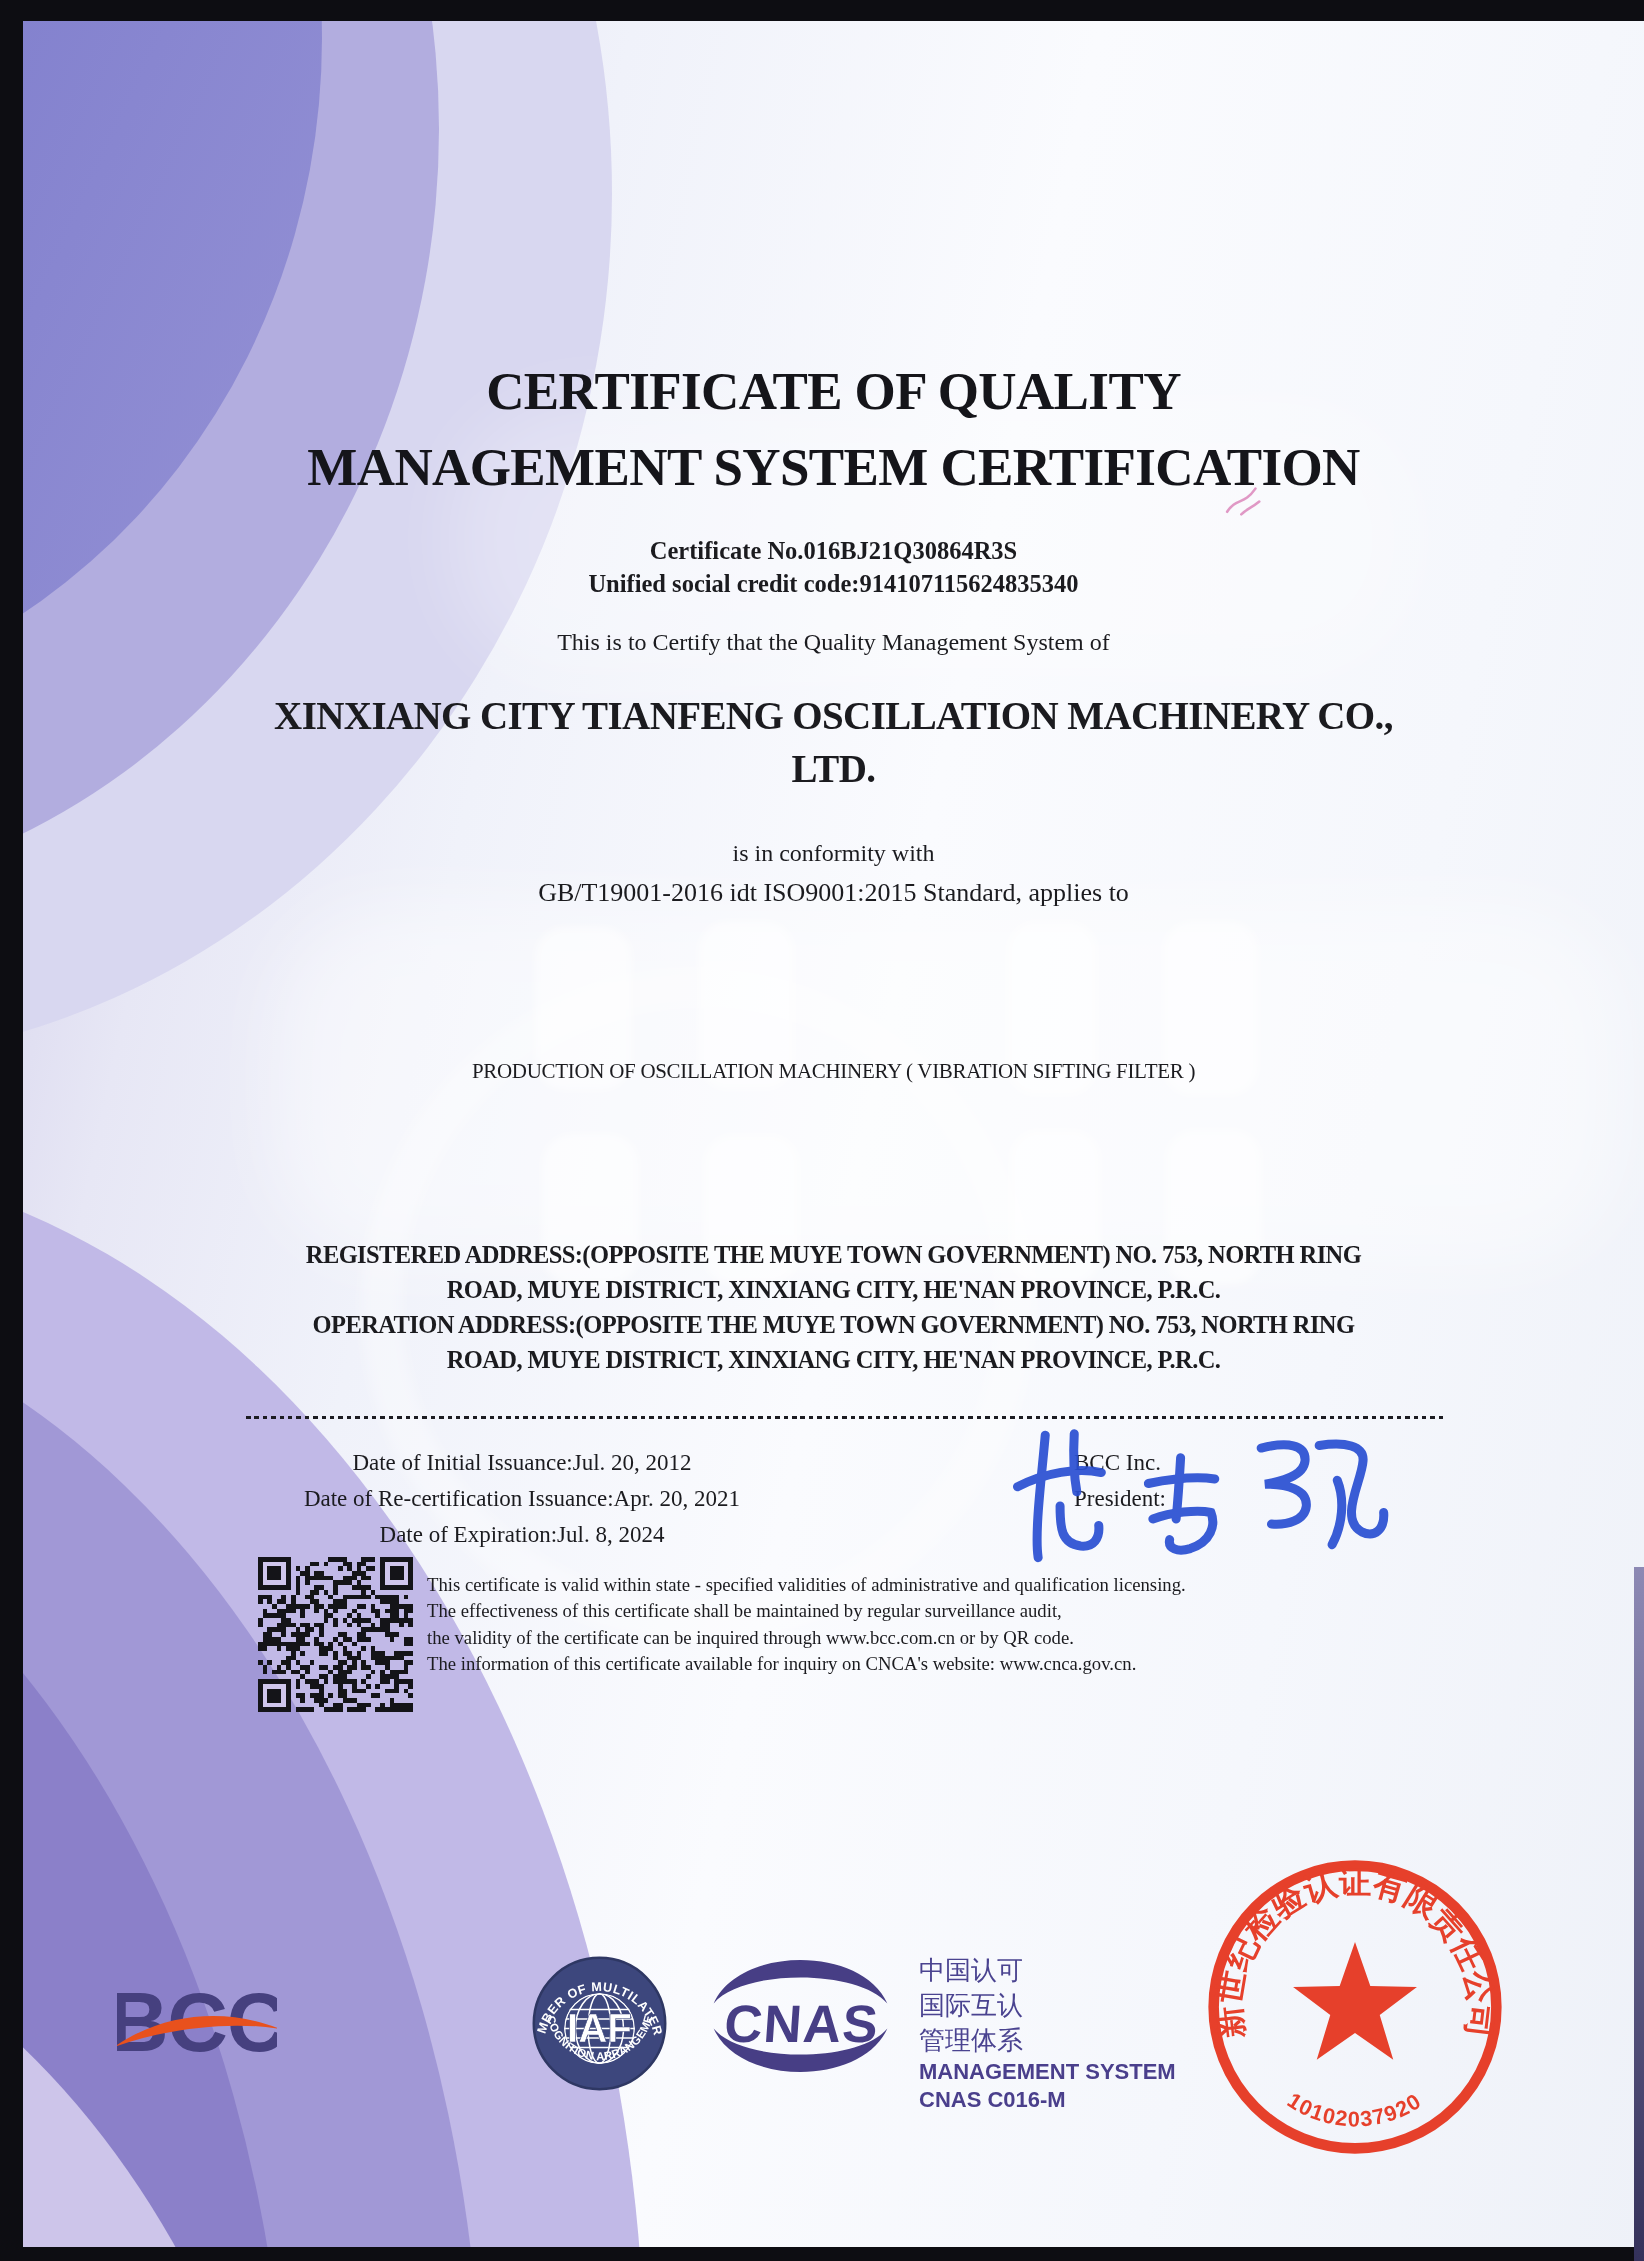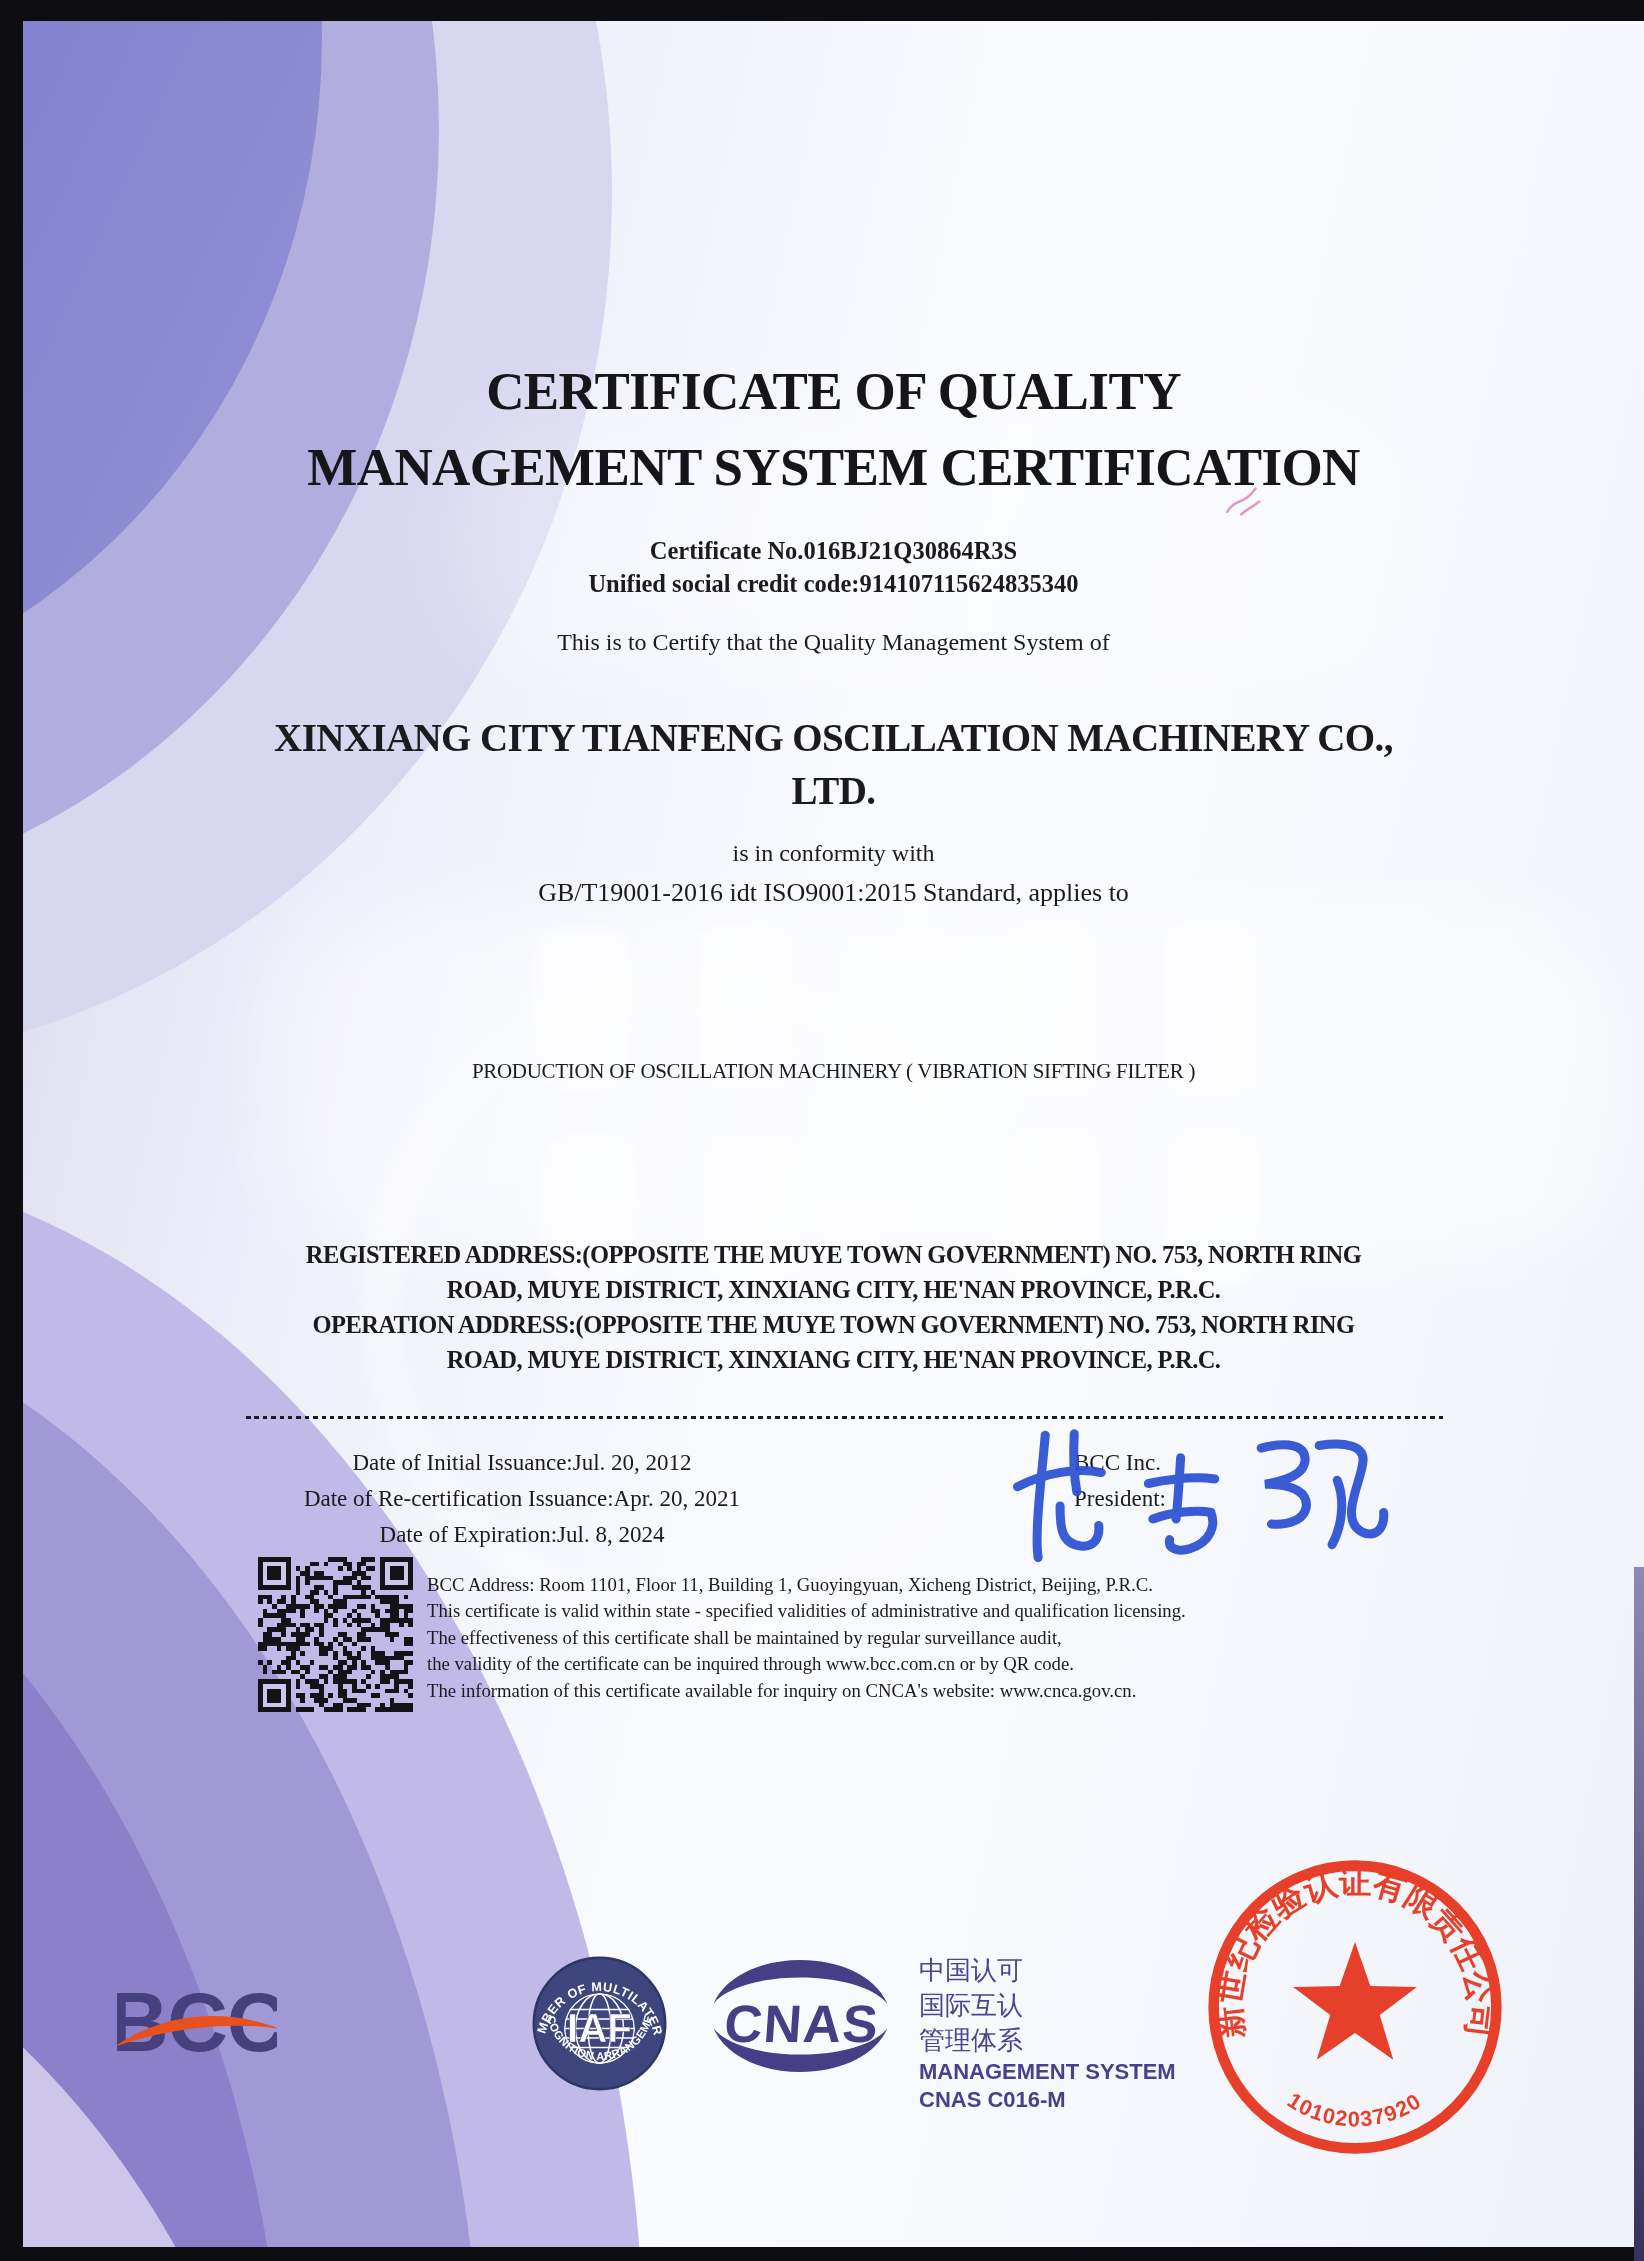--- a/index.html
+++ b/index.html
@@ -80,21 +80,21 @@
 
   <div class="center-col t-certno" style="top:537px;text-align:center;">Certificate No.016BJ21Q30864R3S</div>
   <div class="center-col t-certno" style="top:570px;">Unified social credit code:914107115624835340</div>
 
   <svg class="abs z" style="left:1222px;top:482px;" width="45" height="39" viewBox="0 0 70 60">
     <path d="M8,46 C22,24 34,36 52,10 M30,50 C38,42 46,40 58,30" stroke="#d264a8" stroke-width="4" fill="none" opacity=".65" stroke-linecap="round"></path>
   </svg>
 
   <div class="center-col t-body" style="top:629px;">This is to Certify that the Quality Management System of</div>
 
-  <div class="center-col t-company" style="top:689px;margin-top:22px;">
+  <div class="center-col t-company" style="top:689px;">
     <div>XINXIANG CITY TIANFENG OSCILLATION MACHINERY CO.,</div>
     <div>LTD.</div>
   </div>
 
   <div class="center-col t-body" style="top:840px;">is in conformity with</div>
   <div class="center-col t-standard" style="top:878px;">GB/T19001-2016 idt ISO9001:2015 Standard, applies to</div>
 
   <div class="center-col t-scope" style="top:1059px;">PRODUCTION OF OSCILLATION MACHINERY ( VIBRATION SIFTING FILTER )</div>
 
   <div class="center-col t-addr" style="top:1237px;">
@@ -568,21 +568,20 @@
       <rect x="2" y="2" width="3" height="3" fill="#141418"></rect>
       <rect x="26" y="0" width="7" height="7" fill="#141418"></rect>
       <rect x="27" y="1" width="5" height="5" fill="#cfc6ec"></rect>
       <rect x="28" y="2" width="3" height="3" fill="#141418"></rect>
       <rect x="0" y="26" width="7" height="7" fill="#141418"></rect>
       <rect x="1" y="27" width="5" height="5" fill="#cfc6ec"></rect>
       <rect x="2" y="28" width="3" height="3" fill="#141418"></rect>
     </svg>
 
   <div class="abs z t-foot" style="left:427px;top:1572px;width:967px;">
-    <div>BCC Address: Room 1101, Floor 11, Building 1, Guoyingyuan, Xicheng District, Beijing, P.R.C.</div>
     <div>This certificate is valid within state - specified validities of administrative and qualification licensing.</div>
     <div>The effectiveness of this certificate shall be maintained by regular surveillance audit,</div>
     <div>the validity of the certificate can be inquired through www.bcc.com.cn or by QR code.</div>
     <div>The information of this certificate available for inquiry on CNCA's website: www.cnca.gov.cn.</div>
   </div>
 
   <svg class="abs z" style="left:117px;top:1968px;" width="160" height="107" viewBox="0 0 480 320">
     <text x="240" y="248" text-anchor="middle" font-family="Liberation Sans, DejaVu Sans, sans-serif" font-weight="bold" font-size="252" letter-spacing="-4" fill="#46407f">BCC</text>
     <path d="M-8,236 C150,126 340,122 488,182 C340,158 150,180 -8,236 Z" fill="#e8511d"></path>
   </svg>

